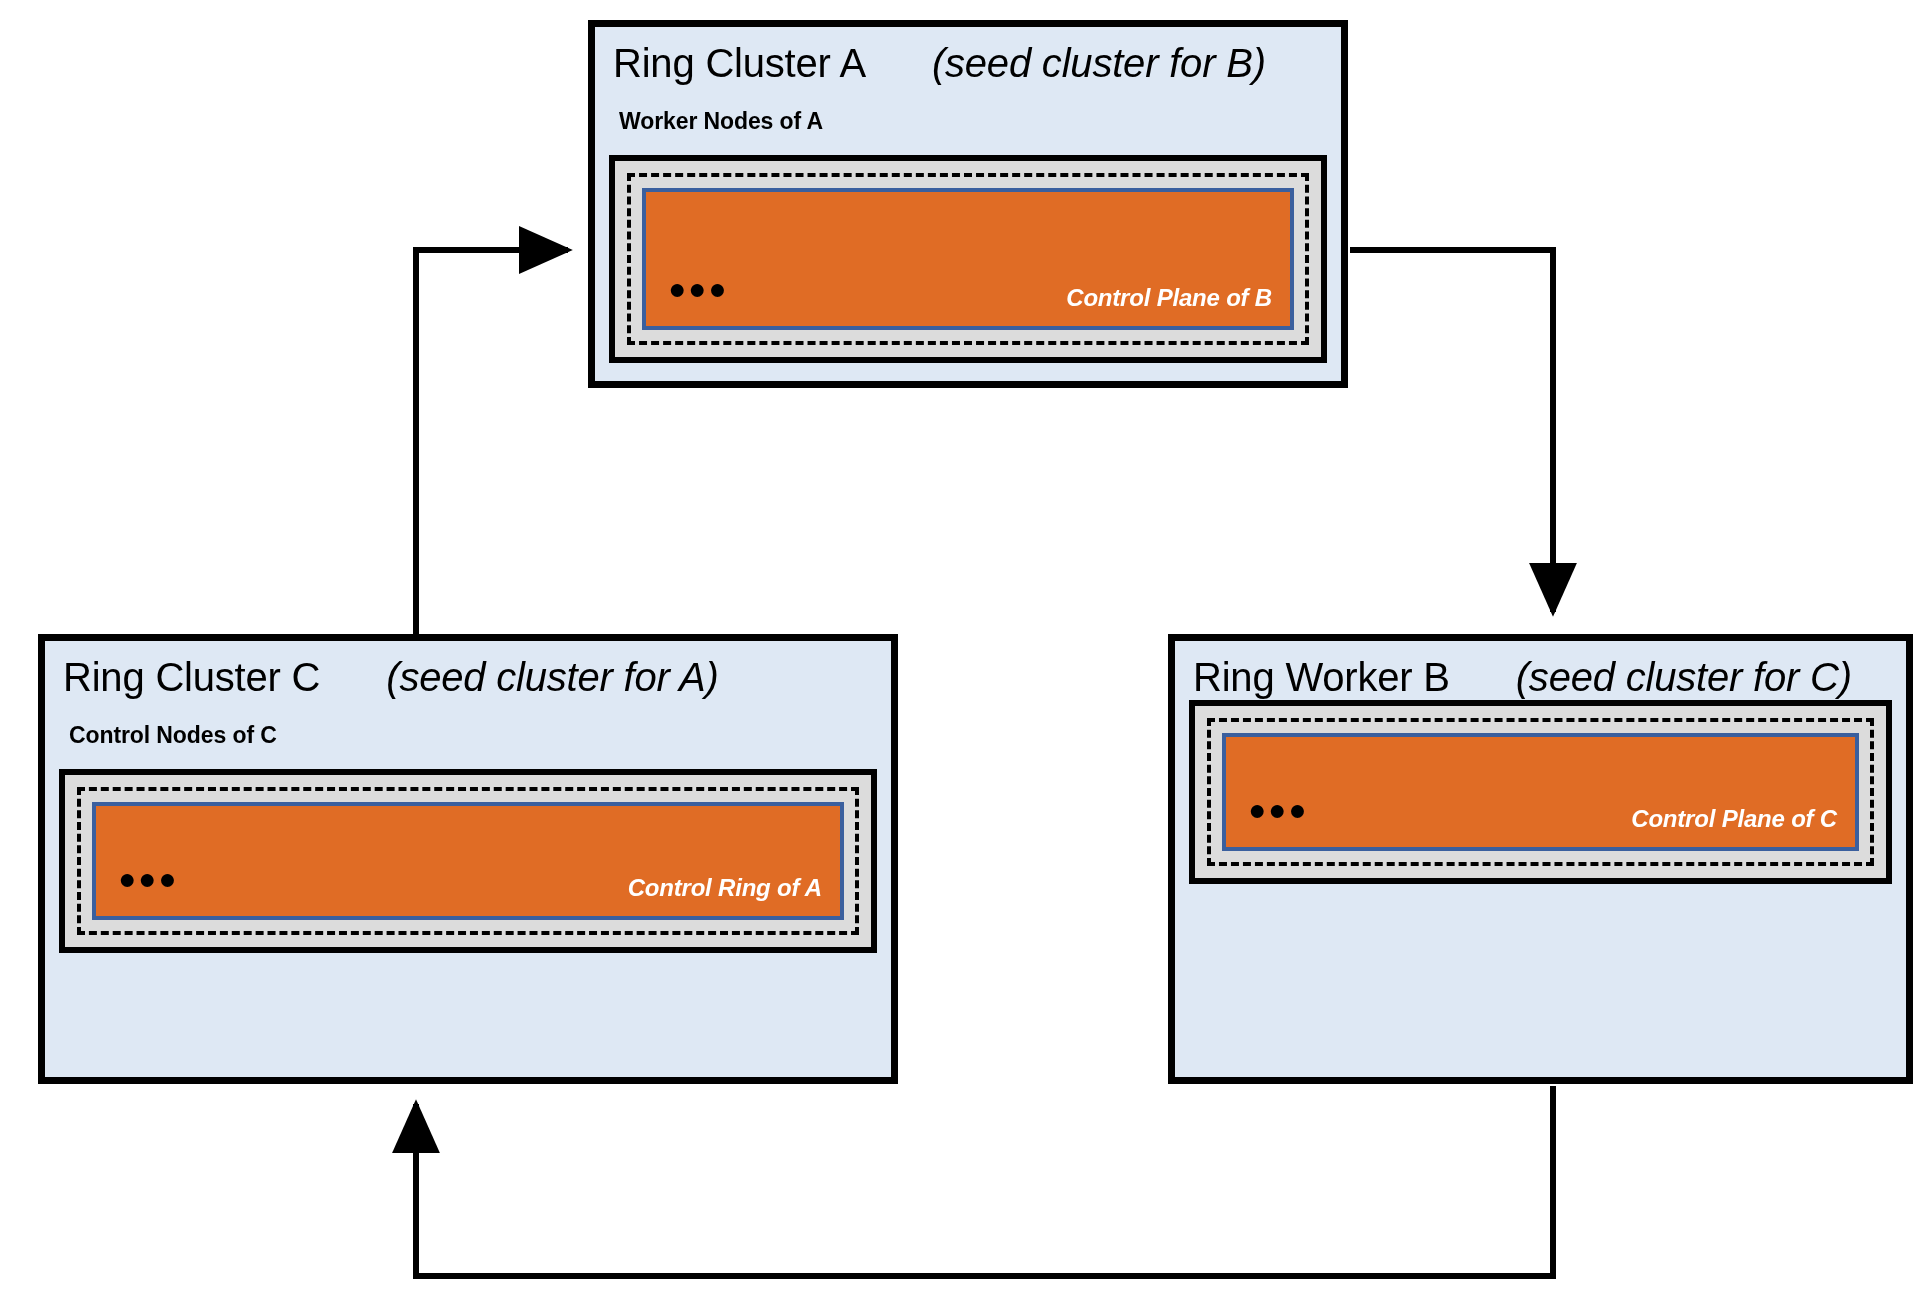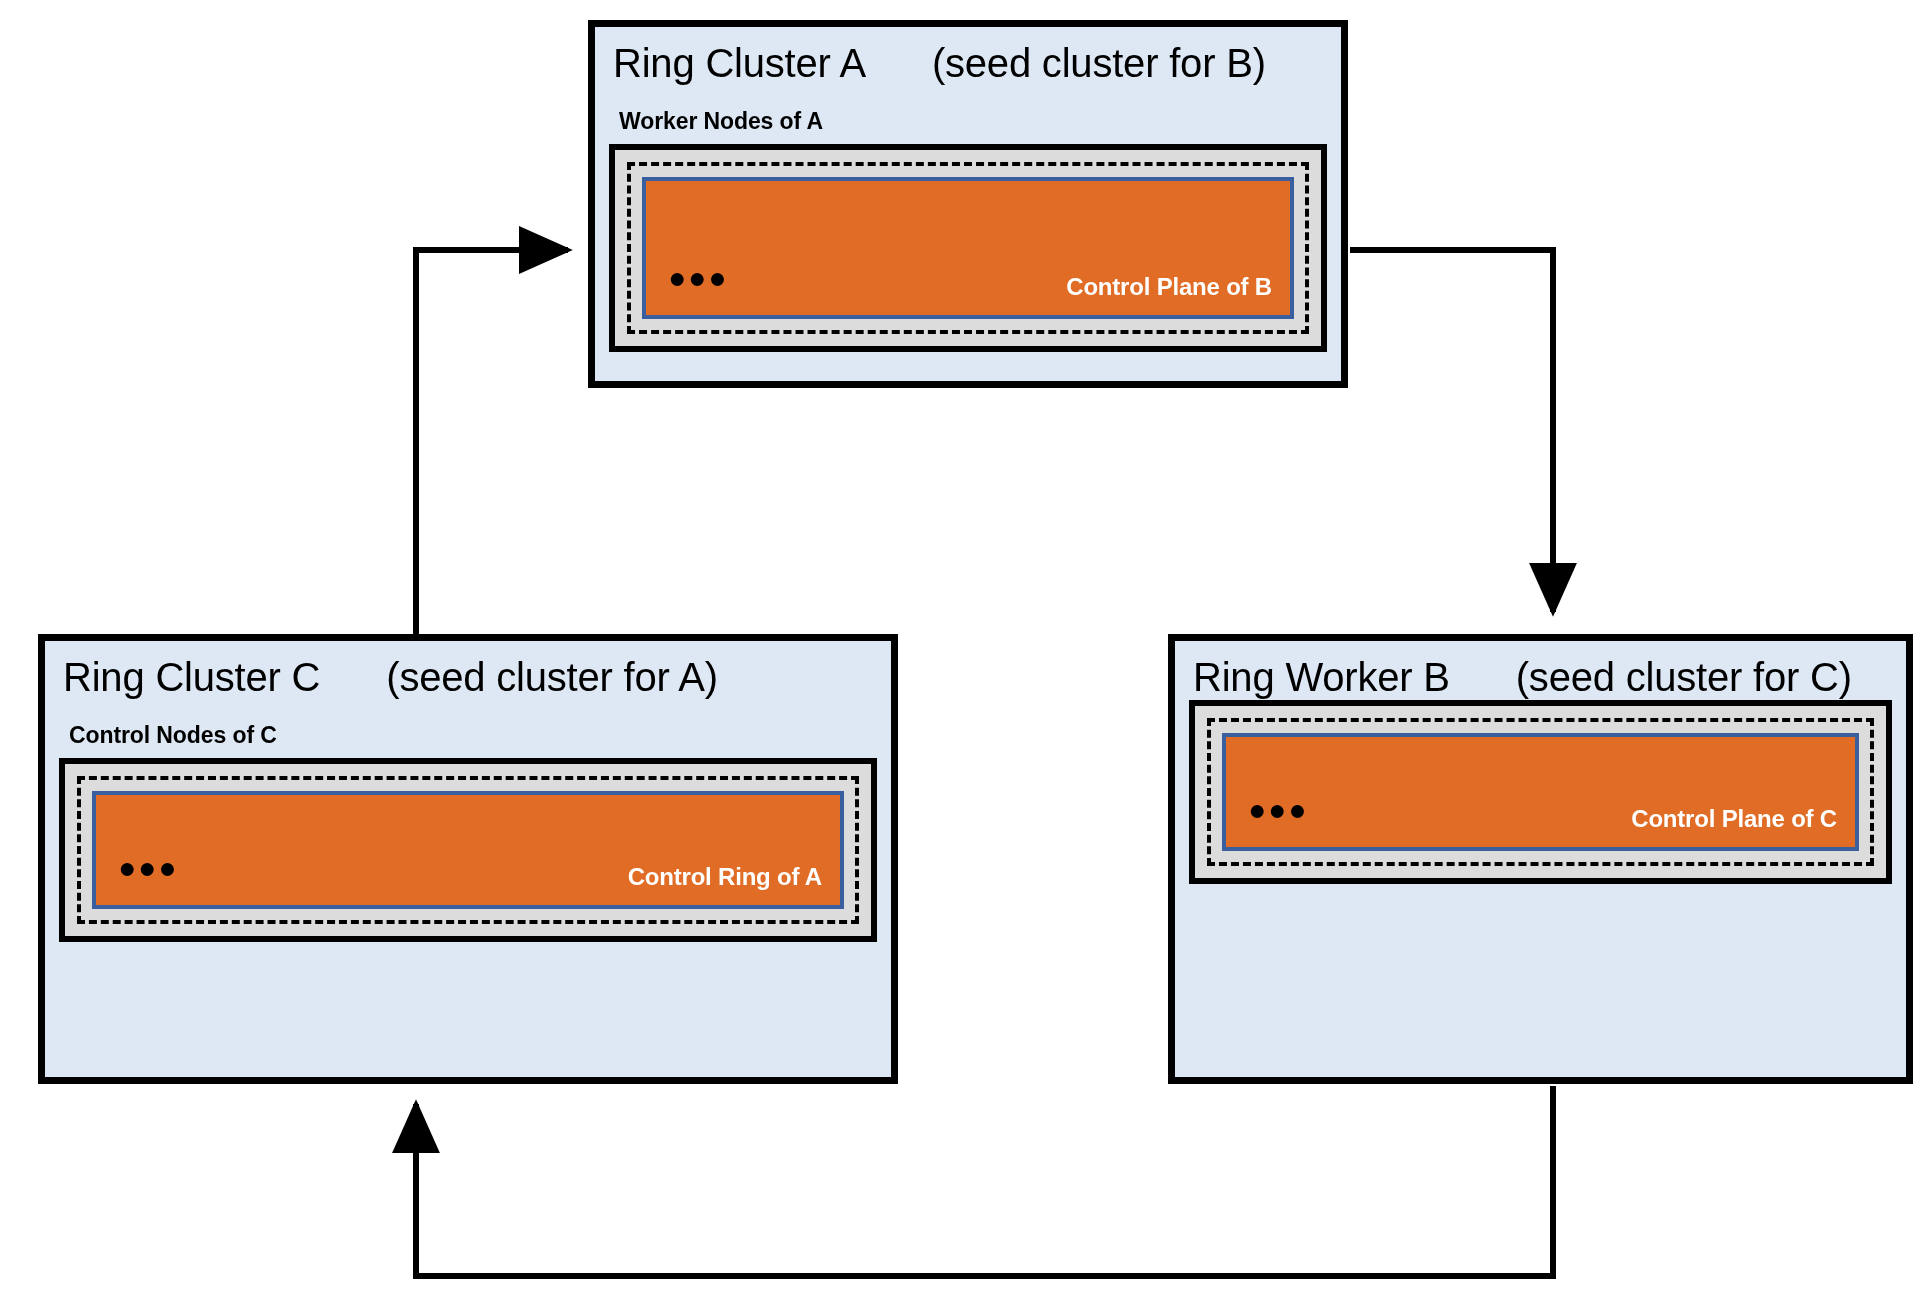--- a/index.html
+++ b/index.html
@@ -40,26 +40,27 @@
     font-weight: 400;
     color: #000000;
     letter-spacing: -0.2px;
   }
   .cluster-title .ct-seed {
     font-size: 40px;
     font-weight: 400;
     color: #000000;
     margin-left: 66px;
     letter-spacing: -0.2px;
+    font-style: italic;
   }
   .worker-label {
     font-size: 23px;
     font-weight: bold;
     color: #000000;
-    padding: 22px 0 9px 24px;
+    padding: 22px 0 20px 24px;
     letter-spacing: -0.1px;
   }
 
   
   .worker-box {
     background: #dcdcdc;
     border: 6px solid #000000;
     margin: 0 14px 14px 14px;
     padding: 12px;
   }
@@ -85,20 +86,21 @@
     letter-spacing: 2px;
   }
   .cp-label {
     position: absolute;
     right: 18px;
     bottom: 14px;
     font-size: 24px;
     font-weight: bold;
     color: #ffffff;
     letter-spacing: -0.2px;
+    font-style: italic;
   }
 
   
   #cluster-a {
     left: 588px; top: 20px;
     width: 760px; height: 368px;
   }
   #cluster-a .control-plane { height: 142px; }
 
   #cluster-c {

